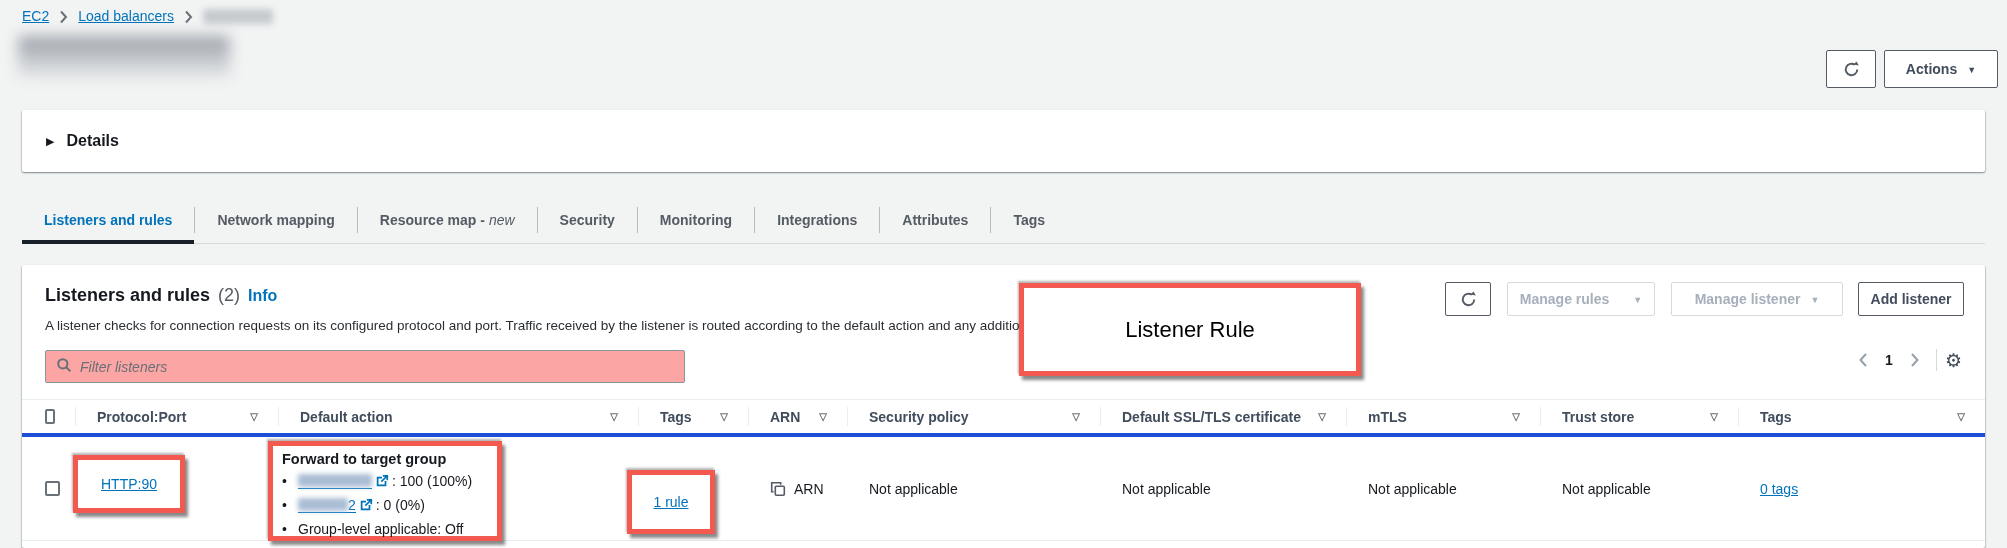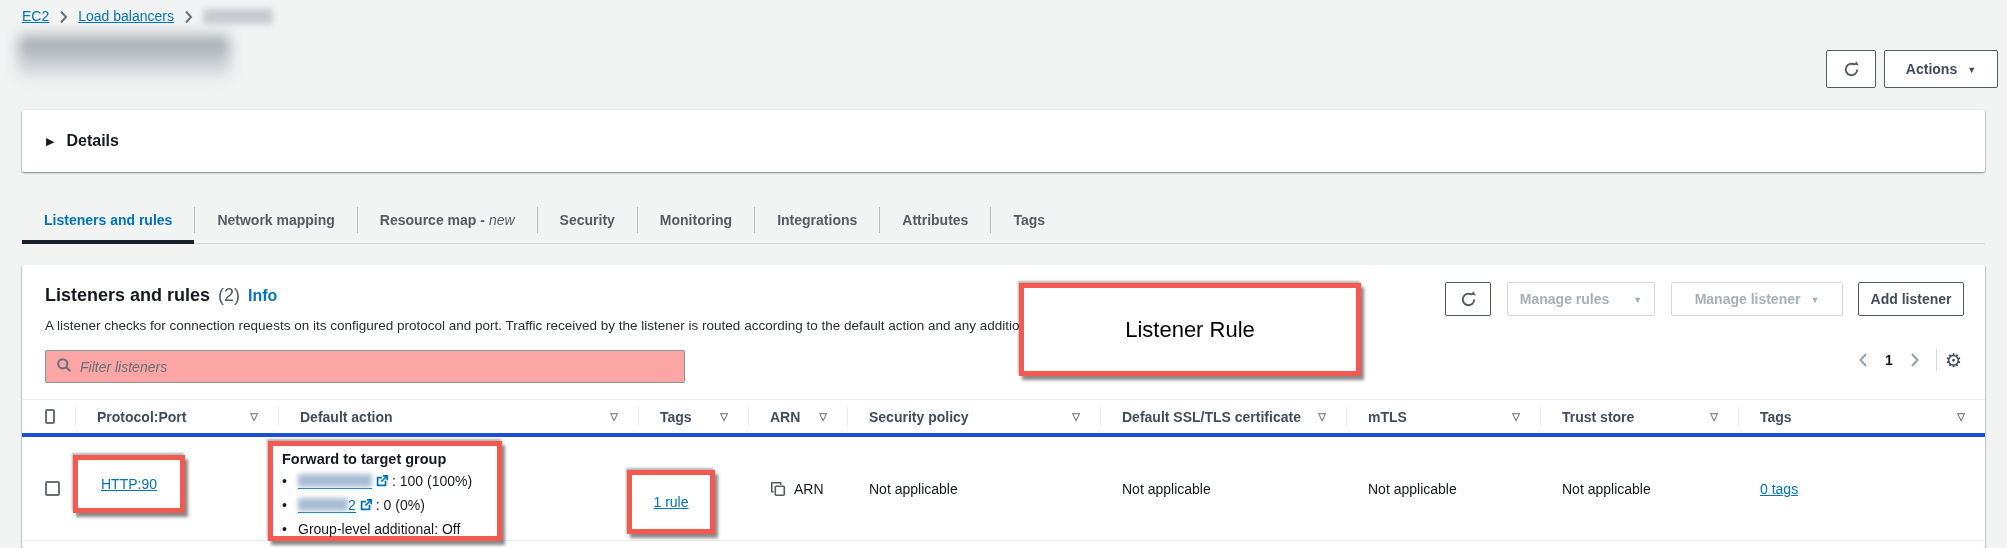--- a/index.html
+++ b/index.html
@@ -375,21 +375,21 @@
       <span class="ext-icon">
         <svg width="14" height="14" viewBox="0 0 16 16" fill="#0073bb">
             <path d="M2 3 H8 V5 H4 V12 H11 V8 H13 V14 H2 Z"></path>
             <path d="M9 1 H15 V7 H13 V4.4 L7.9 9.5 L6.5 8.1 L11.6 3 H9 Z"></path>
           </svg>
       </span>
       <span>: 0 (0%)</span>
     </div>
     <div class="fwd-line">
       <span class="fwd-bullet">•</span>
-      <span>Group-level additional: Off</span>
+      <span>Group-level applicable: Off</span>
     </div>
   </div>
 
   <div class="redbox rb-rules">
     <span class="link">1 rule</span>
   </div>
 
 </div>
 
 <div class="note-box">

